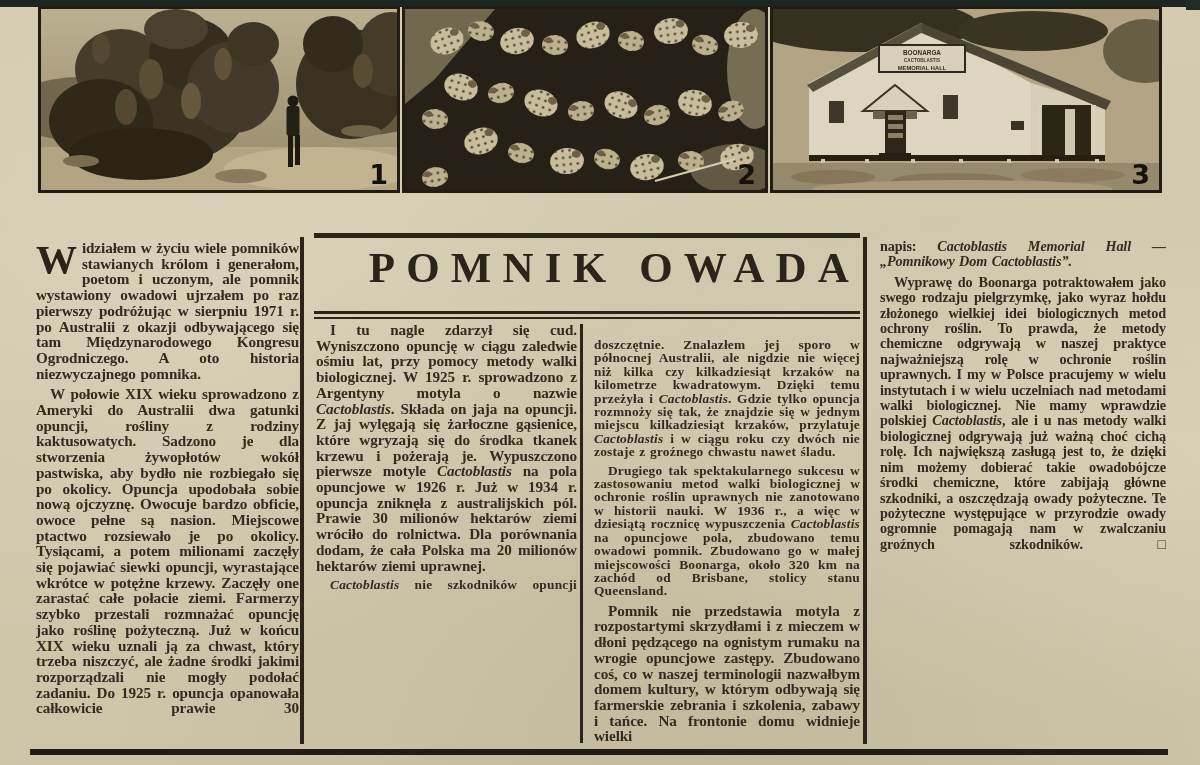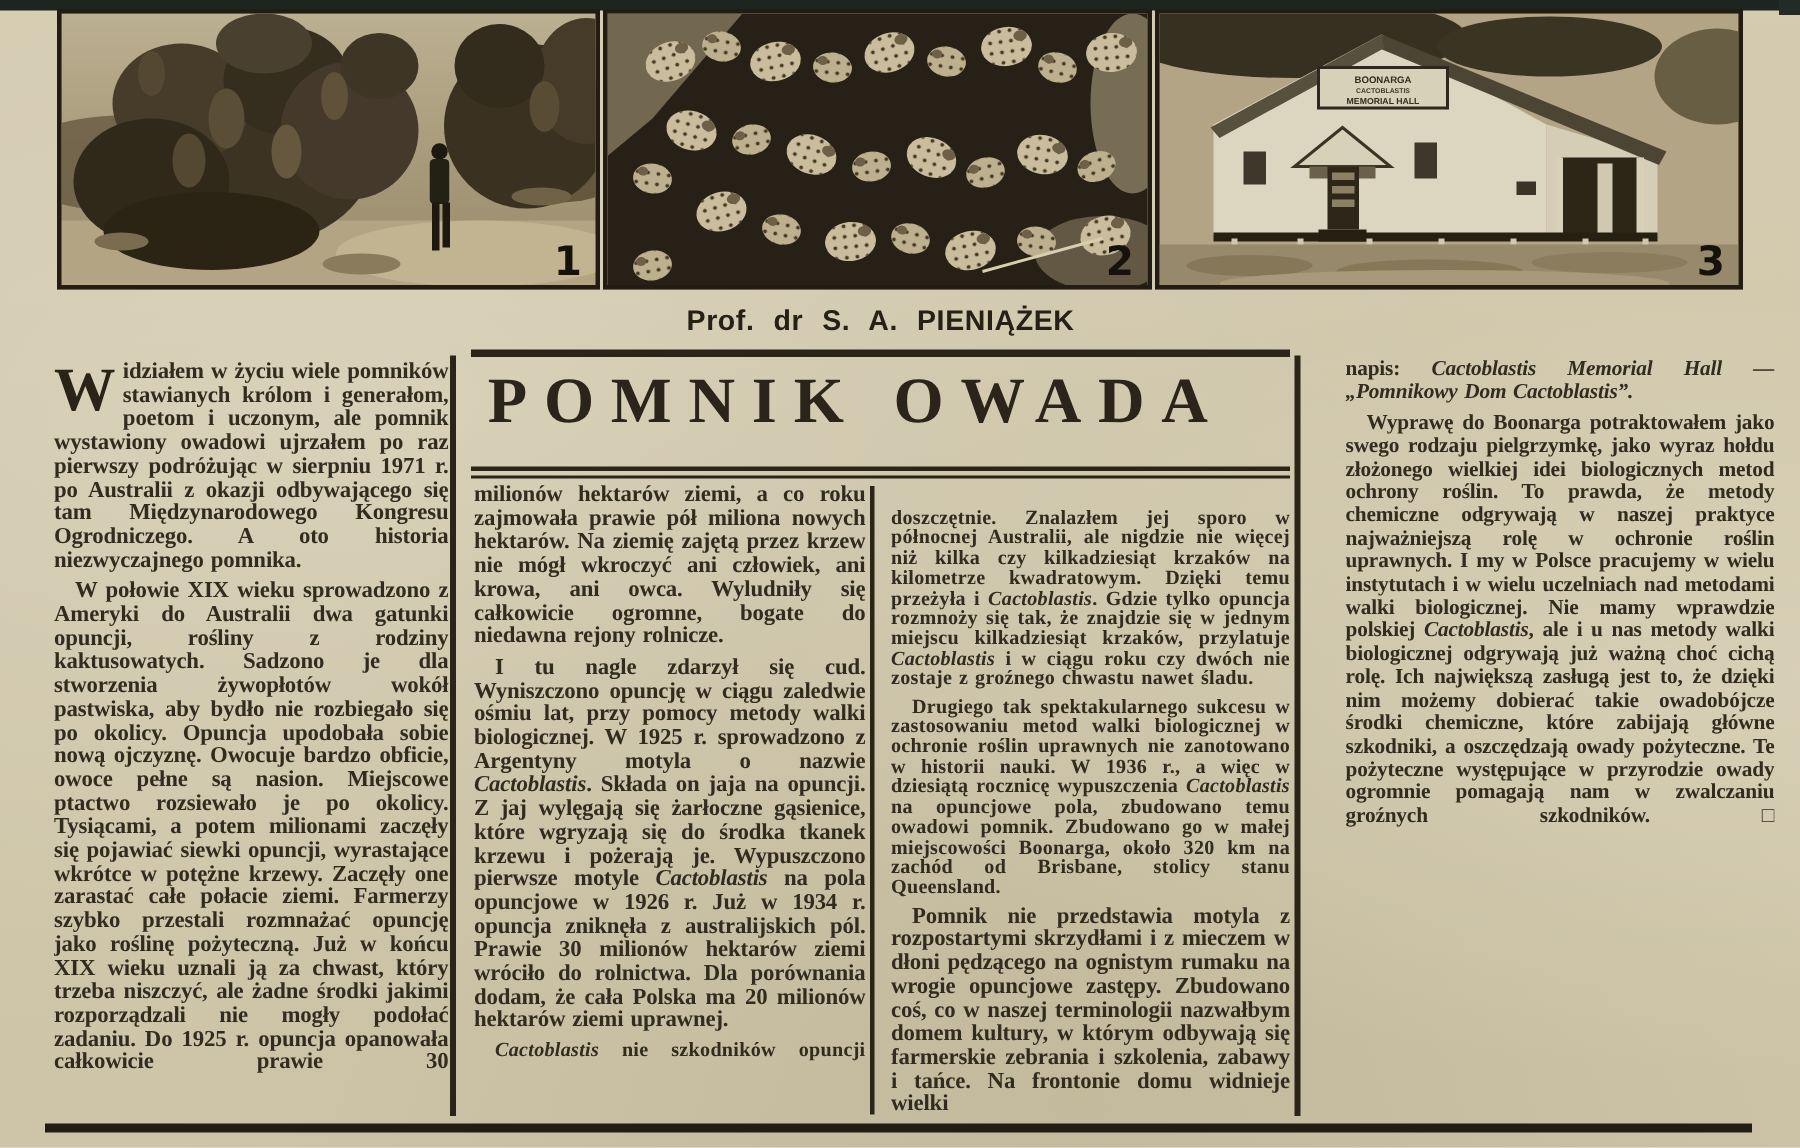--- a/index.html
+++ b/index.html
@@ -24,39 +24,39 @@
   #photo3{left:770px;width:386px;}
   .photo-num{position:absolute;right:9px;bottom:2px;
              font:bold 27px/27px "DejaVu Sans",sans-serif;color:#15110b;}
 
   
   .author-line{position:absolute;left:314px;top:203px;width:546px;text-align:center;
                font:bold 19px/24px "Liberation Sans",sans-serif;color:#262117;
                letter-spacing:.4px;word-spacing:7px;}
   .title-block{position:absolute;left:314px;top:233px;width:546px;}
   .rule-top{height:5px;background:var(--ink,#2a2419);}
-  .article-title{margin:5px 0 18px;text-align:left;white-space:nowrap;
+  .article-title{margin:5px 0 18px;text-align:right;white-space:nowrap;
                  font:bold 43px/50px "Liberation Serif",serif;color:#2a241a;
                  letter-spacing:.26em;text-indent:.26em;}
   .rule-double{height:3px;border-top:3px solid var(--ink,#2a2419);
                border-bottom:2px solid var(--ink,#2a2419);}
 
   
   .vdiv{position:absolute;background:var(--ink,#2a2419);}
   #vdiv-a{left:300px;top:237px;width:4px;height:507px;}
   #vdiv-b{left:580px;top:324px;width:3px;height:419px;}
   #vdiv-c{left:863px;top:237px;width:4px;height:507px;}
   .bottom-rule{position:absolute;left:30px;top:749px;width:1138px;height:6px;background:#211d14;}
 
   
   .col{position:absolute;overflow:hidden;color:var(--text,#322c20);}
   #col1{left:36px;top:240px;width:263px;height:505px;}
   #col2{left:316px;top:322px;width:261px;height:421px;}
   #col3{left:594px;top:338px;width:266px;height:421px;}
-  #col4{left:880px;top:239px;width:286px;height:414px;margin-left:17px;}
+  #col4{left:880px;top:239px;width:286px;height:414px;}
   .caption-block{position:absolute;left:880px;top:655px;width:286px;height:95px;
                  border-top:2px solid var(--ink,#2a2419);padding-top:7px;overflow:hidden;
                  color:var(--text,#322c20);}
 
   .para{margin:0 0 5px;text-align:justify;
         font:bold 15.2px/15.7px "Liberation Serif",serif;
         letter-spacing:-.1px;word-spacing:1px;}
   #col4 .para{font-size:14.2px;line-height:15.4px;}
   .para.indent{text-indent:14px;}
   .para.cont{text-align-last:justify;margin-bottom:0;font-family:Liberation Serif, serif;}
@@ -219,38 +219,36 @@
       </g>
       <rect y="154" width="386" height="27" fill="#97896b"></rect>
       <ellipse cx="60" cy="168" rx="42" ry="7" fill="#857757"></ellipse>
       <ellipse cx="180" cy="172" rx="62" ry="8" fill="#857757"></ellipse>
       <ellipse cx="300" cy="166" rx="52" ry="7" fill="#8a7c5c"></ellipse>
       <ellipse cx="190" cy="180" rx="150" ry="9" fill="#a89a79"></ellipse>
     </svg>
     <div class="photo-num">3</div>
   </div>
 
-  <div class="author-line">Prof. dr S. A. PIENIĄŻEK</div>
 
   <div class="title-block">
     <div class="rule-top"></div>
     <h1 class="article-title">POMNIK OWADA</h1>
     <div class="rule-double"></div>
   </div>
 
   <div class="vdiv" id="vdiv-a"></div>
   <div class="vdiv" id="vdiv-b"></div>
   <div class="vdiv" id="vdiv-c"></div>
 
   <div class="col" id="col1">
       <p class="para drop"><span class="dropcap">W</span><span>idziałem w życiu wiele pomników stawianych królom i generałom, poetom i uczonym, ale pomnik wystawiony owadowi ujrzałem po raz pierwszy podróżując w sierpniu 1971 r. po Australii z okazji odbywającego się tam Międzynarodowego Kongresu Ogrodniczego. A oto historia niezwyczajnego pomnika.</span></p>
       <p class="para indent cont"><span>W połowie XIX wieku sprowadzono z Ameryki do Australii dwa gatunki opuncji, rośliny z rodziny kaktusowatych. Sadzono je dla stworzenia żywopłotów wokół pastwiska, aby bydło nie rozbiegało się po okolicy. Opuncja upodobała sobie nową ojczyznę. Owocuje bardzo obficie, owoce pełne są nasion. Miejscowe ptactwo rozsiewało je po okolicy. Tysiącami, a potem milionami zaczęły się pojawiać siewki opuncji, wyrastające wkrótce w potężne krzewy. Zaczęły one zarastać całe połacie ziemi. Farmerzy szybko przestali rozmnażać opuncję jako roślinę pożyteczną. Już w końcu XIX wieku uznali ją za chwast, który trzeba niszczyć, ale żadne środki jakimi rozporządzali nie mogły podołać zadaniu. Do 1925 r. opuncja opanowała całkowicie prawie 30</span></p>
     </div>
   <div class="col" id="col2">
-      <p class="para"><span>milionów hektarów ziemi, a co roku zajmowała prawie pół miliona nowych hektarów. Na ziemię zajętą przez krzew nie mógł wkroczyć ani człowiek, ani krowa, ani owca. Wyludniły się całkowicie ogromne, bogate do niedawna rejony rolnicze.</span></p>
       <p class="para indent"><span>I tu nagle zdarzył się cud. Wyniszczono opuncję w ciągu zaledwie ośmiu lat, przy pomocy metody walki biologicznej. W 1925 r. sprowadzono z Argentyny motyla o nazwie </span><span class="it">Cactoblastis</span><span>. Składa on jaja na opuncji. Z jaj wylęgają się żarłoczne gąsienice, które wgryzają się do środka tkanek krzewu i pożerają je. Wypuszczono pierwsze motyle </span><span class="it">Cactoblastis</span><span> na pola opuncjowe w 1926 r. Już w 1934 r. opuncja zniknęła z australijskich pól. Prawie 30 milionów hektarów ziemi wróciło do rolnictwa. Dla porównania dodam, że cała Polska ma 20 milionów hektarów ziemi uprawnej.</span></p>
       <p class="para note indent cont"><span class="it">Cactoblastis</span><span> nie szkodników opuncji</span></p>
     </div>
   <div class="col" id="col3">
       <p class="para note"><span>doszczętnie. Znalazłem jej sporo w północnej Australii, ale nigdzie nie więcej niż kilka czy kilkadziesiąt krzaków na kilometrze kwadratowym. Dzięki temu przeżyła i </span><span class="it">Cactoblastis</span><span>. Gdzie tylko opuncja rozmnoży się tak, że znajdzie się w jednym miejscu kilkadziesiąt krzaków, przylatuje </span><span class="it">Cactoblastis</span><span> i w ciągu roku czy dwóch nie zostaje z groźnego chwastu nawet śladu.</span></p>
       <p class="para note indent"><span>Drugiego tak spektakularnego sukcesu w zastosowaniu metod walki biologicznej w ochronie roślin uprawnych nie zanotowano w historii nauki. W 1936 r., a więc w dziesiątą rocznicę wypuszczenia </span><span class="it">Cactoblastis</span><span> na opuncjowe pola, zbudowano temu owadowi pomnik. Zbudowano go w małej miejscowości Boonarga, około 320 km na zachód od Brisbane, stolicy stanu Queensland.</span></p>
       <p class="para indent cont"><span>Pomnik nie przedstawia motyla z rozpostartymi skrzydłami i z mieczem w dłoni pędzącego na ognistym rumaku na wrogie opuncjowe zastępy. Zbudowano coś, co w naszej terminologii nazwałbym domem kultury, w którym odbywają się farmerskie zebrania i szkolenia, zabawy i tańce. Na frontonie domu widnieje wielki</span></p>
     </div>
   <div class="col" id="col4">
       <p class="para lead"><span>napis: </span><span class="it">Cactoblastis Memorial Hall</span><span class="it"> — „Pomnikowy Dom Cactoblastis”.</span></p>

